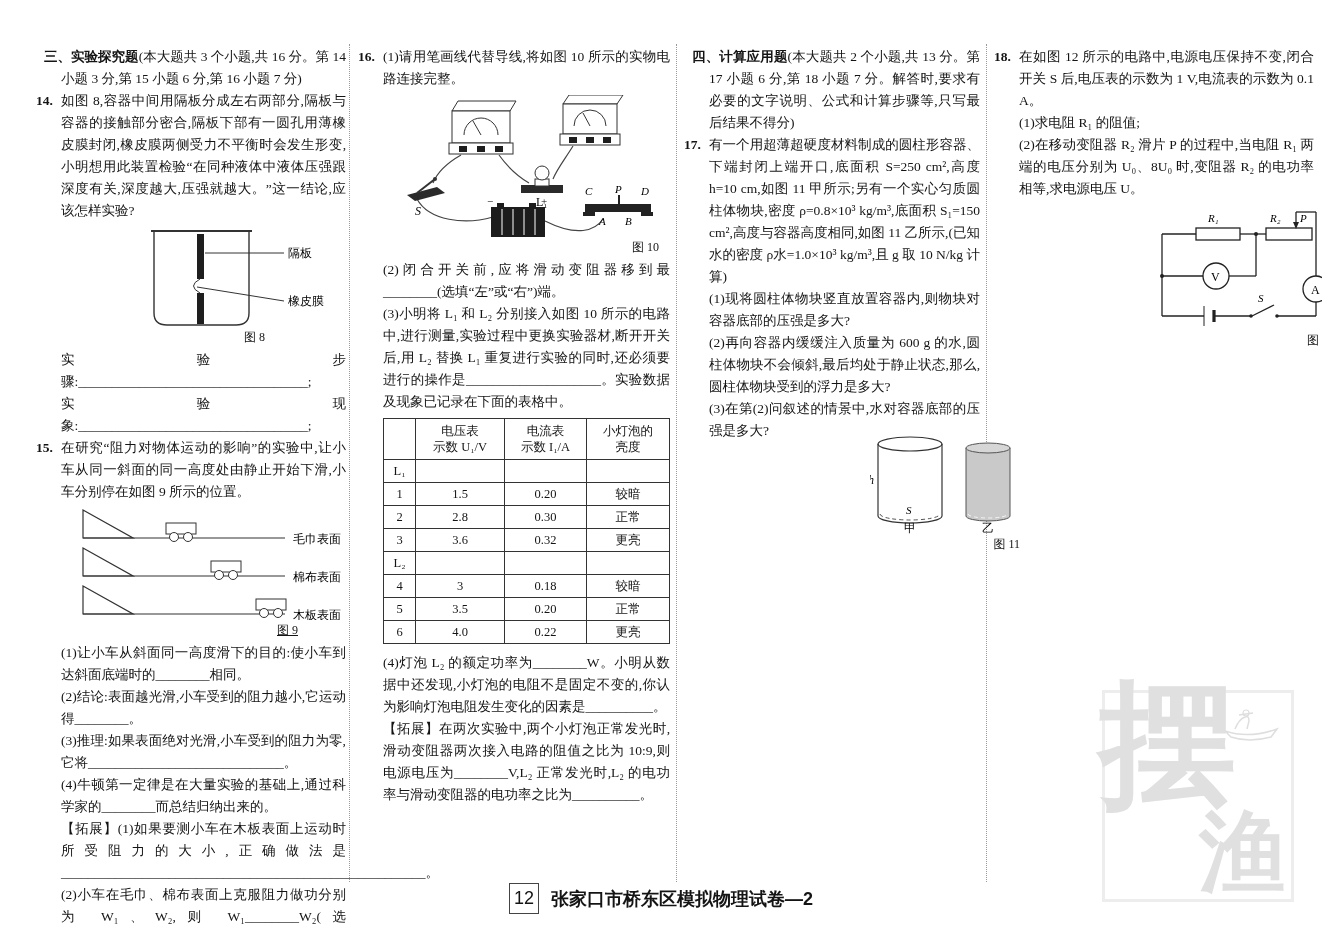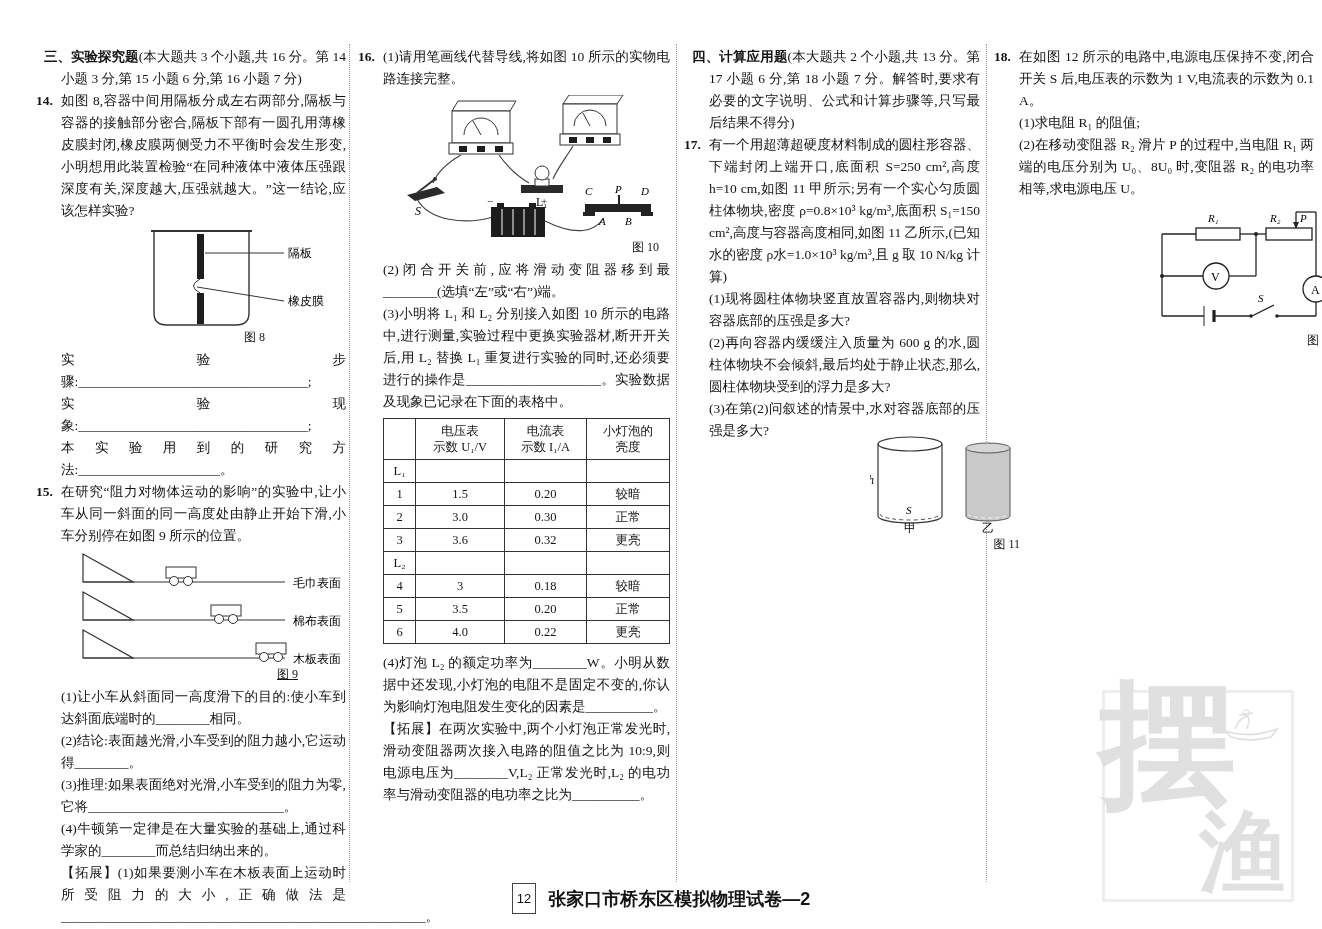--- a/index.html
+++ b/index.html
@@ -24,21 +24,21 @@
   svg{display:block;}
   svg text{font-family:"Liberation Serif","DejaVu Serif",serif;}
   .it{font-style:italic;}
   table.data{border-collapse:collapse;margin:5px 0 8px 0;width:100%;font-size:12.5px;}
   table.data th,table.data td{border:1px solid #333;text-align:center;padding:1px 2px;font-weight:normal;}
   table.data th{white-space:pre-line;line-height:16px;padding:4px 2px;}
   table.data td{height:20px;line-height:18px;}
   table.data .c0{width:27px;}
   .footer{position:absolute;left:0;top:883px;width:1322px;display:flex;justify-content:center;gap:12px;align-items:center;
     font-family:"Liberation Sans","DejaVu Sans",sans-serif;}
-  .pagebox{border:1.5px solid #444;padding:6px 4px;font-size:13px;line-height:17px;}
+  .pagebox{border:1.5px solid #444;padding:6px 4px;font-size:18px;line-height:17px;}
   .foot-title{font-weight:bold;font-size:18px;}
   .wm{position:absolute;left:1102px;top:690px;width:186px;height:206px;border:3px solid #ededed;z-index:0;}
   .wm-c1{position:absolute;left:-6px;top:-16px;font-size:138px;font-weight:bold;color:#e0e0e0;line-height:1;}
   .wm-c2{position:absolute;right:4px;bottom:2px;font-size:88px;font-weight:bold;color:#e0e0e0;line-height:1;}
   .wm svg{position:absolute;right:6px;top:14px;}
 </style>
 </head>
 <body>
 
 <div class="vdiv" style="left:349px;"></div>
@@ -62,21 +62,20 @@
         <line x1="66" y1="26" x2="145" y2="26" stroke="#333"></line>
         <text x="149" y="30" font-size="12">隔板</text>
         <line x1="58" y1="60" x2="145" y2="74" stroke="#333"></line>
         <text x="149" y="78" font-size="12">橡皮膜</text>
       </svg>
       <div class="figcap" style="width:126px;">图 8</div>
     </div>
 
     <div class="p">实验步骤:__________________________________;</div>
     <div class="p">实验现象:__________________________________;</div>
-    <div class="p">本实验用到的研究方法:_____________________。</div>
   </div>
 
   <div class="q">
     <span class="qnum">15.</span>
     <div class="p">在研究“阻力对物体运动的影响”的实验中,让小车从同一斜面的同一高度处由静止开始下滑,小车分别停在如图 9 所示的位置。</div>
 
     <div class="figwrap" style="margin-left:12px;text-decoration:underline;">
       <svg width="285" height="112" viewBox="0 0 285 112">
         <g transform="translate(0,0)">
           <polygon points="10,2 10,30 60,30" fill="none" stroke="#333" stroke-width="1.2"></polygon>
@@ -217,21 +216,21 @@
             <td></td>
           </tr>
           <tr>
             <td class="c0">1</td>
             <td>1.5</td>
             <td>0.20</td>
             <td>较暗</td>
           </tr>
           <tr>
             <td class="c0">2</td>
-            <td>3.0</td>
+            <td>2.8</td>
             <td>0.30</td>
             <td>正常</td>
           </tr>
           <tr>
             <td class="c0">3</td>
             <td>3.6</td>
             <td>0.32</td>
             <td>更亮</td>
           </tr>
           <tr>

